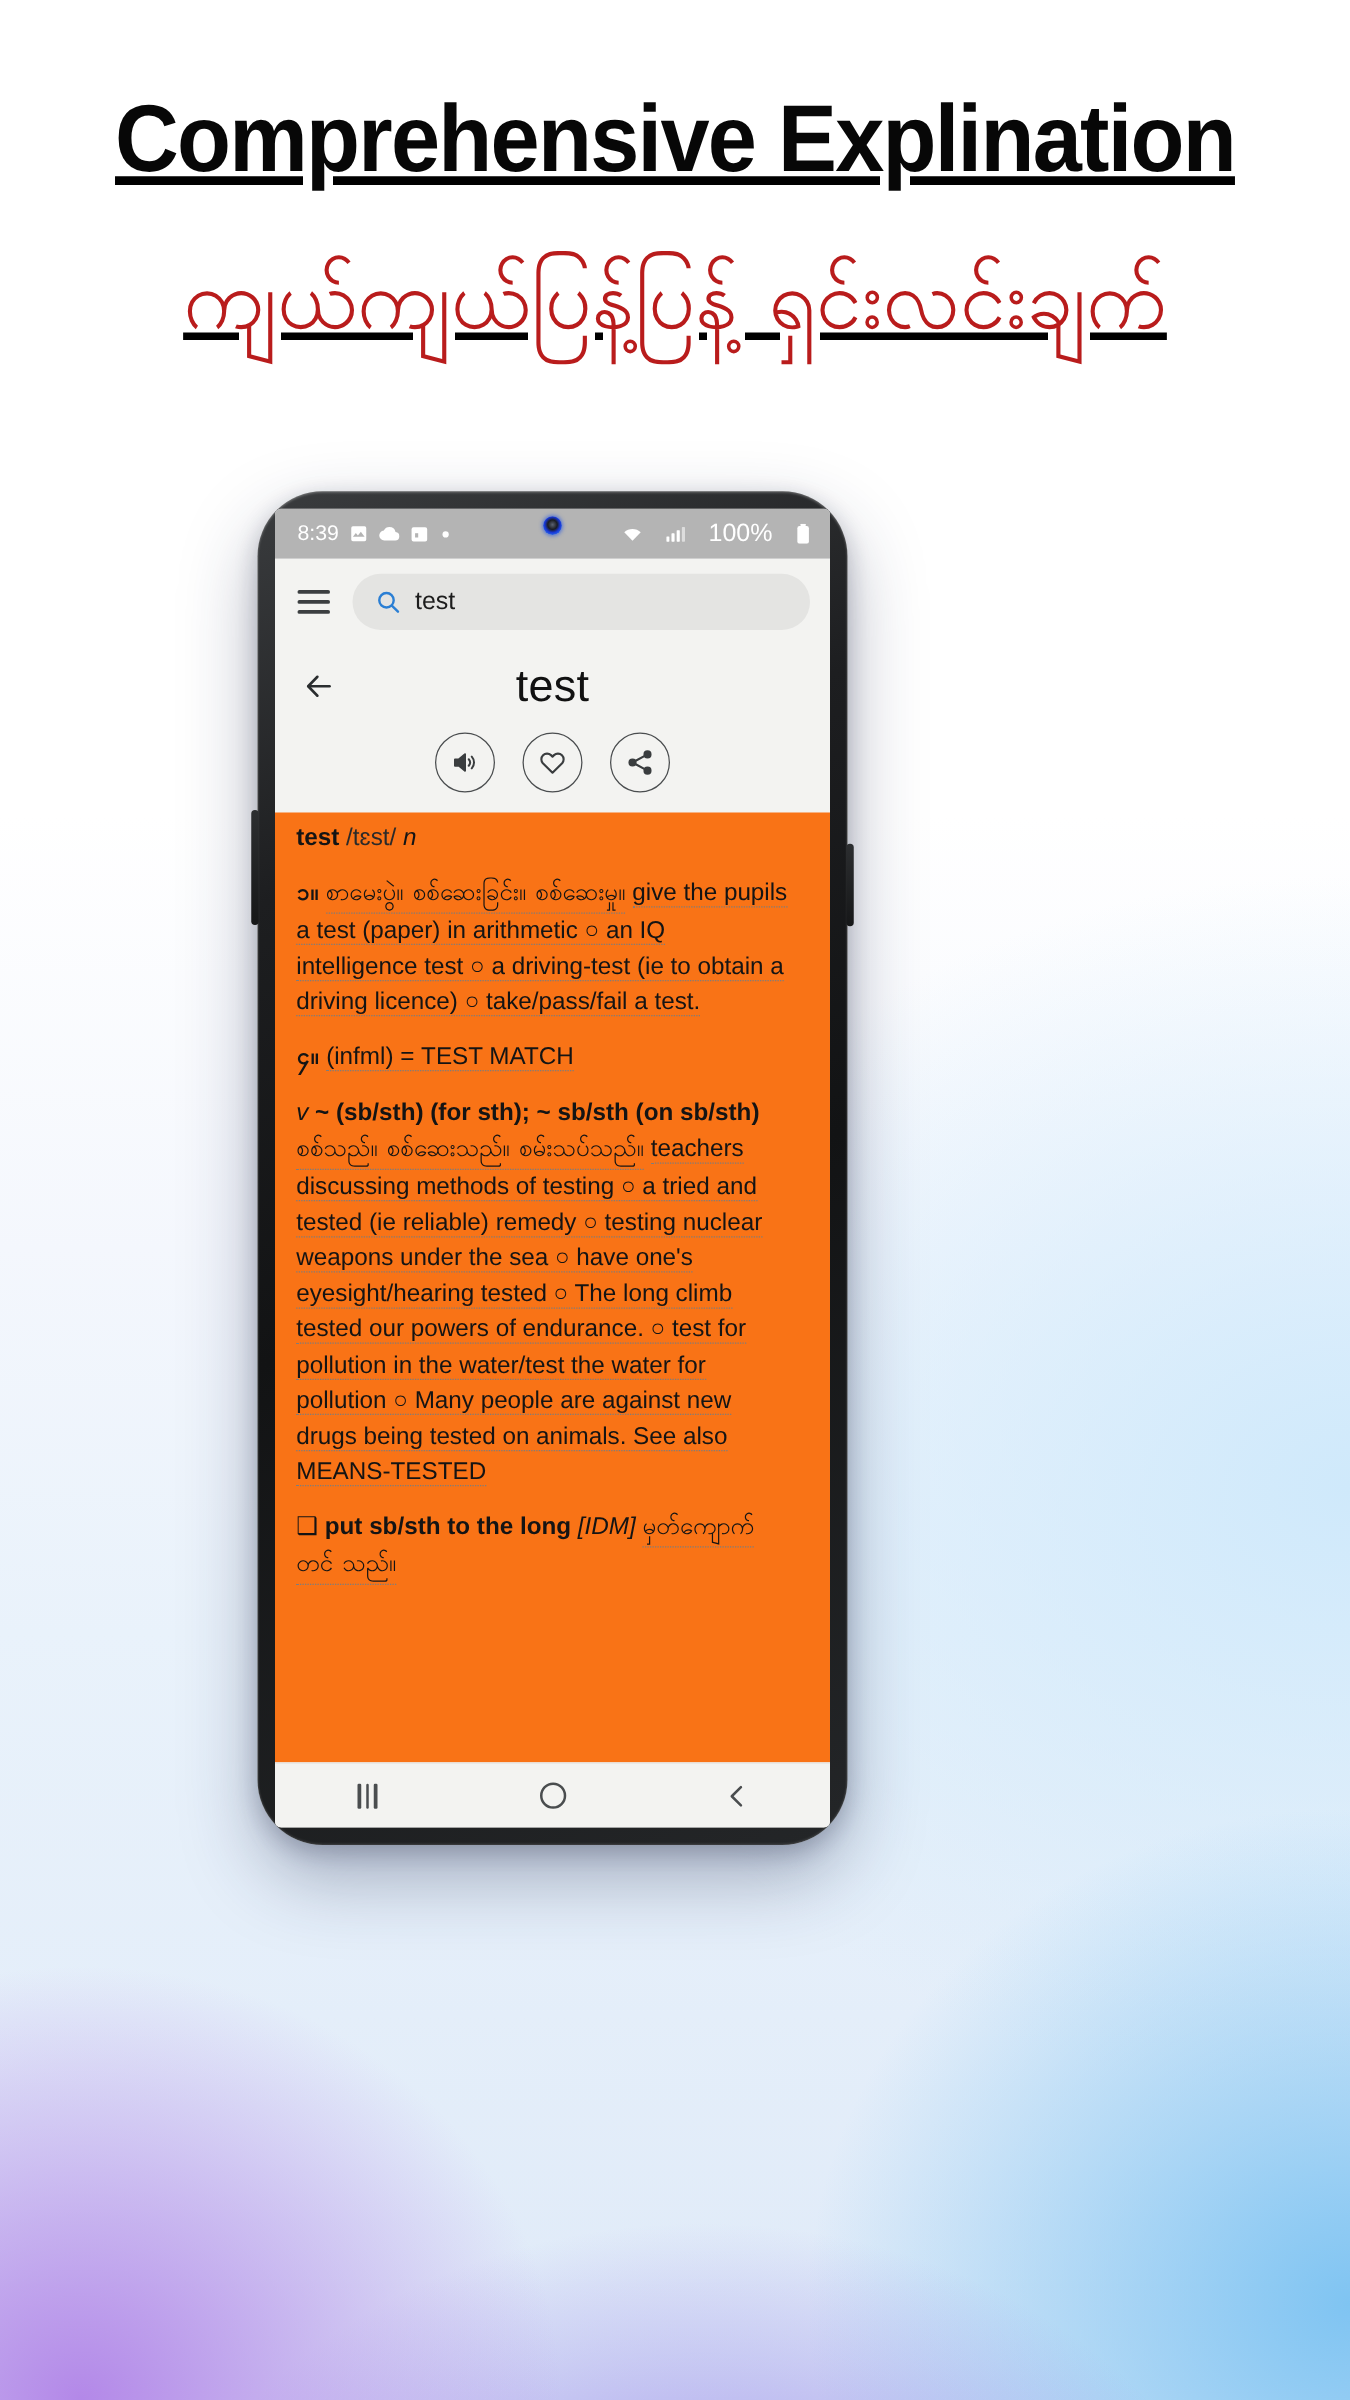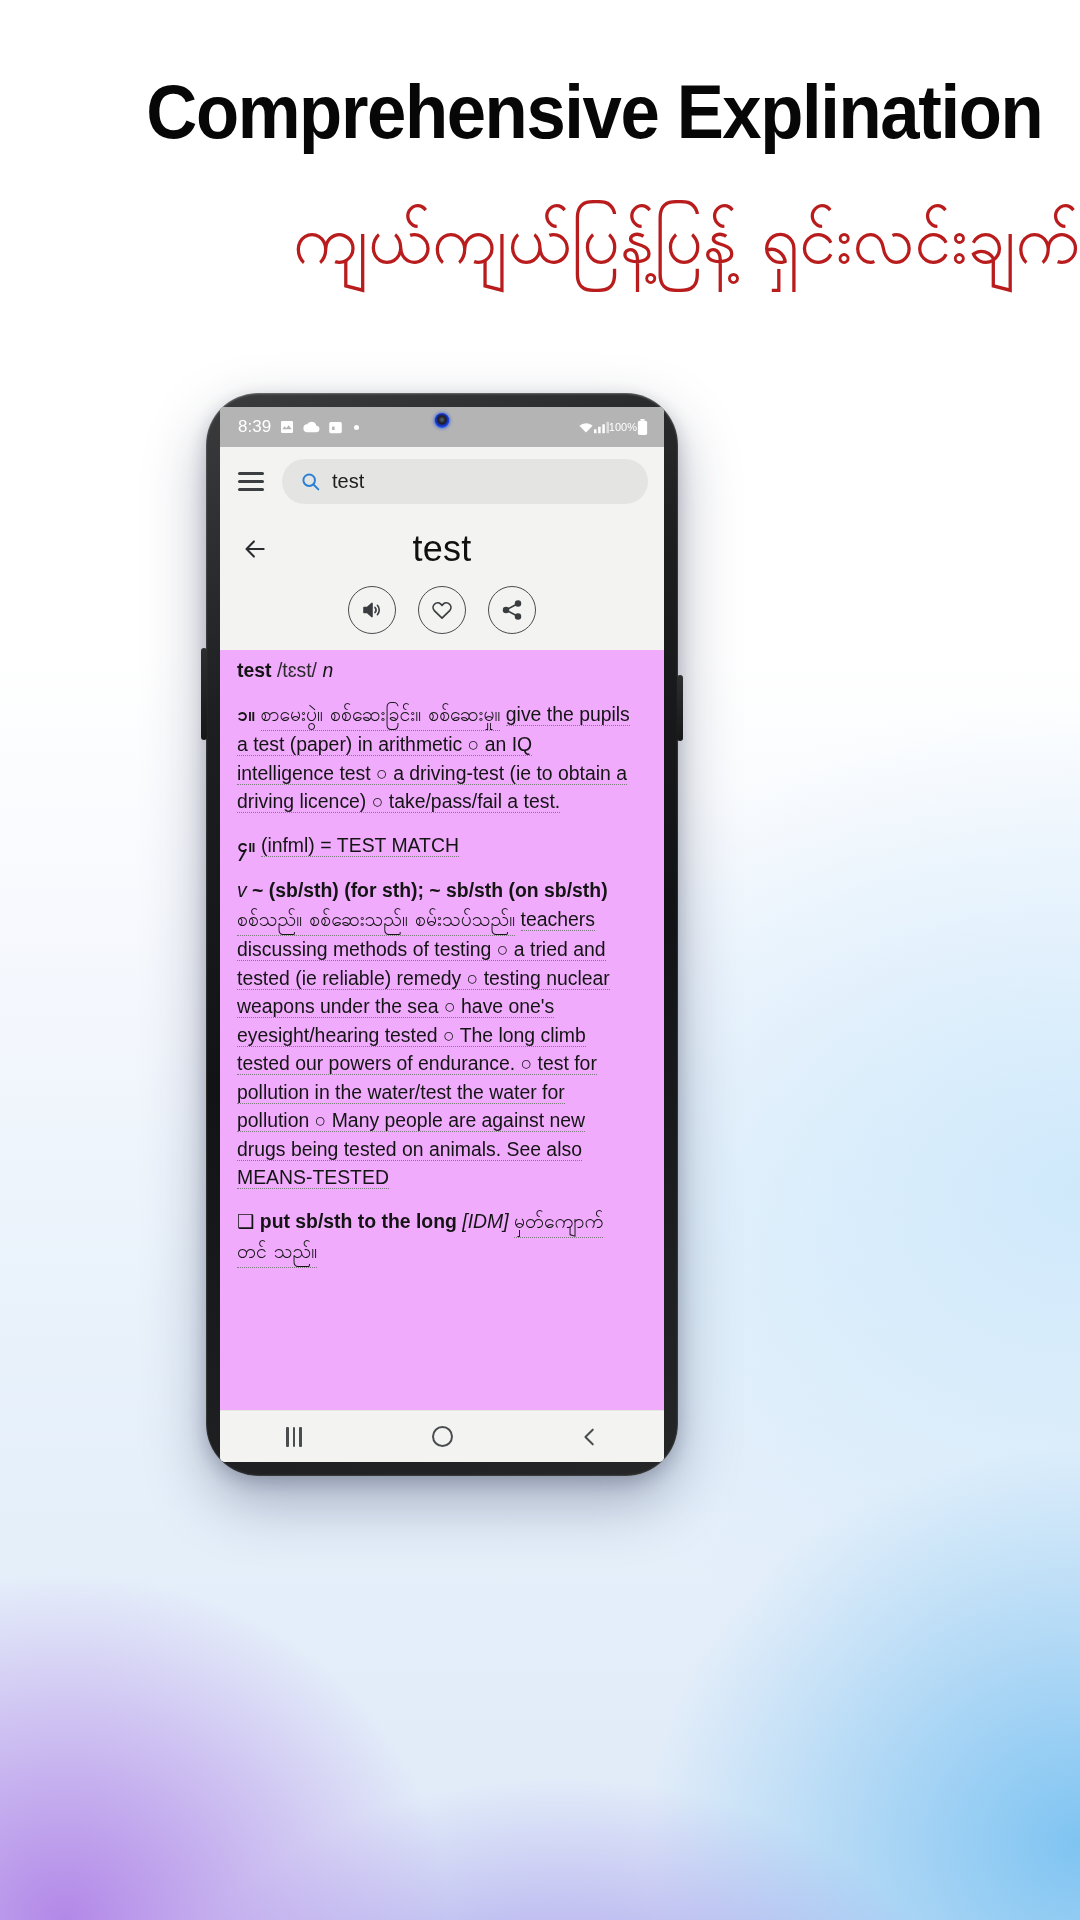--- a/index.html
+++ b/index.html
@@ -16,21 +16,21 @@
     position:absolute; inset:0;
     background:
       radial-gradient(ellipse 620px 560px at 6% 100%, #b388e8 0%, rgba(179,136,232,0) 62%),
       radial-gradient(ellipse 760px 620px at 52% 112%, #8f7ae6 0%, rgba(143,122,230,0) 60%),
       radial-gradient(ellipse 700px 640px at 100% 96%, #7fc4f2 0%, rgba(127,196,242,0) 62%),
       radial-gradient(ellipse 900px 700px at 100% 62%, #cfe9fb 0%, rgba(207,233,251,0) 70%),
       linear-gradient(to bottom, #ffffff 0%, #ffffff 34%, #f4f7fd 52%, #e9f2fb 68%, #dfeaf8 100%);
   }
 
   
-  #header { position:absolute; top:0; left:0; right:0; text-align:right; z-index:3; }
+  #header { position:absolute; top:0; left:0; right:0; text-align:center; z-index:3;text-decoration:underline; }
   #title {
     font-family:"Liberation Sans", sans-serif;
     font-weight:700;
     font-size:76px;
     letter-spacing:-1.5px;
     color:#070707;
     transform:scaleX(0.93);
     margin-top:72px;
     line-height:1.05;
     white-space:nowrap;
@@ -80,21 +80,21 @@
     z-index:9;
   }
 
   
   #statusbar {
     height:40px; background:#b4b4b4; color:#ffffff;
     display:flex; align-items:center; padding:0 16px 0 18px;
     font-size:17px; font-weight:400; flex:none;
   }
   #status-left { display:flex; align-items:center; gap:8px; }
-  #status-right { margin-left:auto; display:flex; align-items:center; gap:0; font-size:11px; }
+  #status-right { margin-left:auto; display:flex; align-items:center; gap:19px; font-size:20px; }
   .sb-ico { display:inline-flex; align-items:center; }
   .sb-dot { width:5px; height:5px; border-radius:50%; background:#fff; display:inline-block; margin-left:3px; }
 
   
   #searchbar {
     background:#f3f3f1; padding:12px 16px 12px 14px;
     display:flex; align-items:center; gap:14px; flex:none;
   }
   #hamburger { display:flex; flex-direction:column; gap:5px; padding:6px 4px; cursor:pointer; }
   #hamburger i { display:block; width:26px; height:3px; background:#3c3f41; border-radius:2px; }
@@ -111,21 +111,21 @@
 
   #actions { display:flex; justify-content:center; gap:22px; padding:14px 0 16px; background:#f3f3f1; flex:none; }
   .act {
     width:48px; height:48px; border-radius:50%;
     border:1.6px solid #4a4d4f; background:transparent;
     display:flex; align-items:center; justify-content:center; cursor:pointer;
   }
 
   
   #body {
-    flex:1; background:#f0abfc; padding:6px 32px 0 17px;
+    flex:1; background:#f97316; padding:6px 32px 0 17px;
     font-size:19.4px; line-height:1.47; color:#141414;
     overflow:hidden;
   }
   #body p { margin-bottom:15px; }
   .u { border-bottom:1px dotted #7d7d7d; }
   .bw {
     font-family:"Padauk","Myanmar Text","Noto Sans Myanmar","DejaVu Sans", sans-serif;
   }
   .hw { font-weight:700; }
   .ipa { color:#2a2a2a; }

